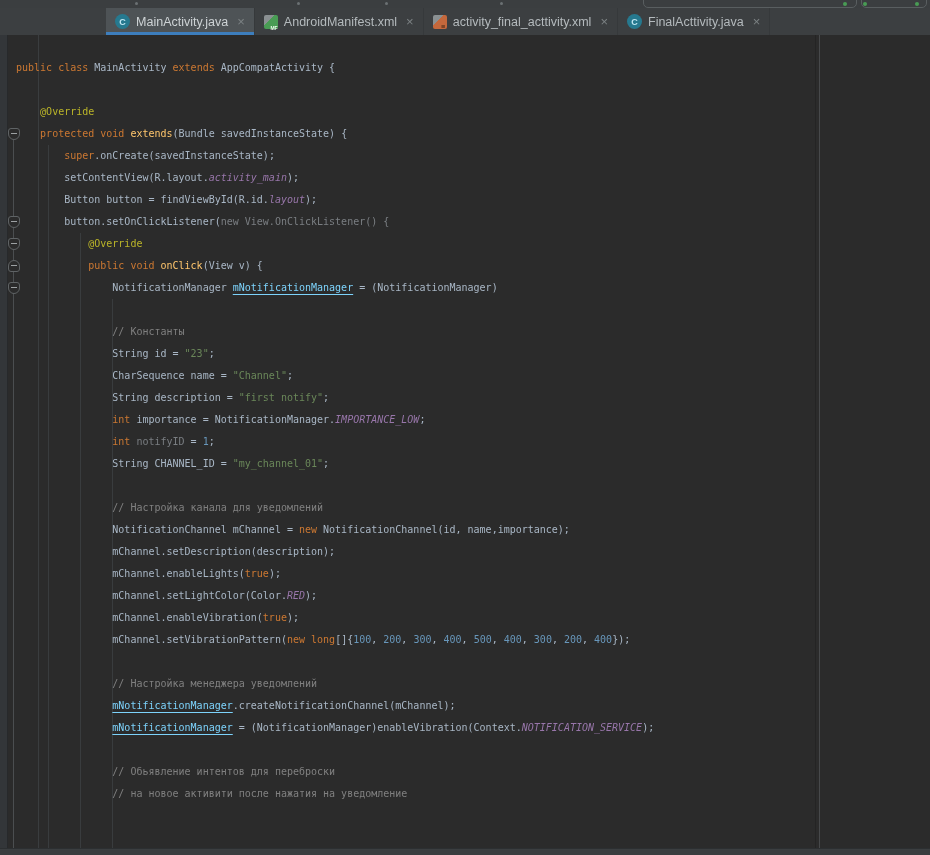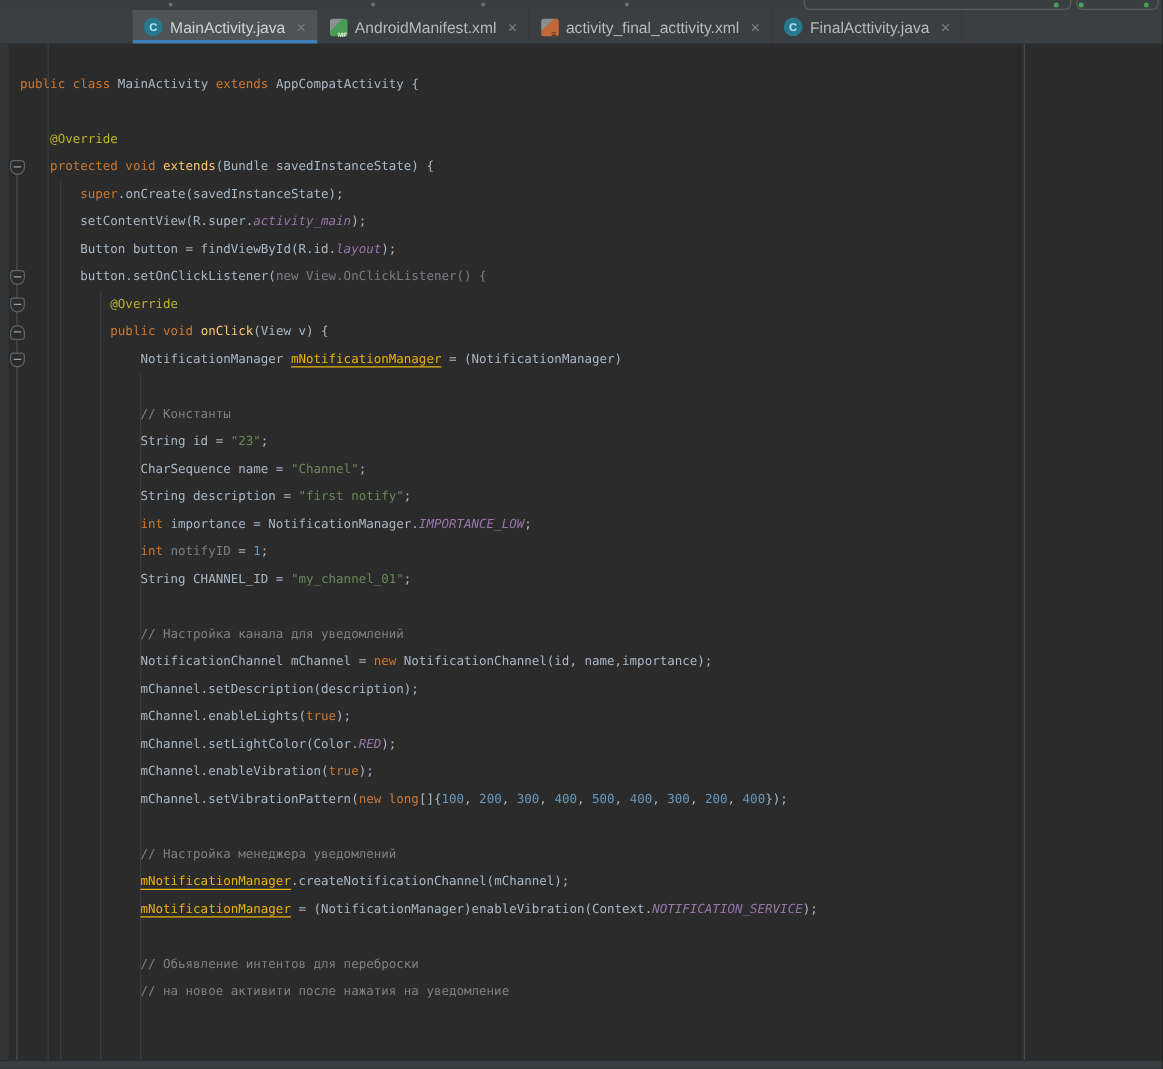--- a/index.html
+++ b/index.html
@@ -38,21 +38,21 @@
   .fold{position:absolute;left:8px;width:10px;height:10px;border:1px solid #5f6365;background:#2b2b2b;
         border-radius:3px 3px 6px 6px;box-sizing:content-box;z-index:3;}
   .fold::after{content:"";position:absolute;left:2px;right:2px;top:4px;height:1px;background:#9da1a3;}
   .fold.up{border-radius:6px 6px 3px 3px;}
 
   #code{position:absolute;left:16px;top:0;font-family:"DejaVu Sans Mono",monospace;font-size:10px;z-index:2;}
   .cl{height:22px;line-height:22px;white-space:pre;}
   .cl .d{color:#a9b7c6}.cl .k{color:#cc7832}.cl .ann{color:#bbb529}.cl .m{color:#ffc66d}
   .cl .s{color:#6a8759}.cl .n{color:#6897bb}.cl .c{color:#808080}
   .cl .p{color:#9876aa;font-style:italic}.cl .g{color:#7a7e82}
-  .cl .u{color:#eab308;text-decoration:underline;text-underline-offset:3px;}
+  .cl .u{color:#7dd3fc;text-decoration:underline;text-underline-offset:3px;}
 
   
   #bottom-bar{position:absolute;left:0;top:848px;width:930px;height:26px;background:#3b3e40;border-top:1px solid #2c2f31;
               display:flex;align-items:center;gap:24px;padding-left:36px;box-sizing:border-box;font-size:12px;color:#a8aeb1;}
   .bitem{display:flex;align-items:center;gap:7px;}
 </style>
 </head>
 <body>
 <div id="screen">
 
@@ -111,21 +111,21 @@
         <div class="fold up" style="top: 225px;"></div>
         <div class="fold" style="top: 247px;"></div>
       </div>
   <div id="code">
         <div class="cl"></div>
         <div class="cl"><span class="k">public class </span><span class="d">MainActivity </span><span class="k">extends </span><span class="d">AppCompatActivity {</span></div>
         <div class="cl"></div>
         <div class="cl"><span class="d">    </span><span class="ann">@Override</span></div>
         <div class="cl"><span class="d">    </span><span class="k">protected void </span><span class="m">extends</span><span class="d">(Bundle savedInstanceState) {</span></div>
         <div class="cl"><span class="d">        </span><span class="k">super</span><span class="d">.onCreate(savedInstanceState);</span></div>
-        <div class="cl"><span class="d">        setContentView(R.super.</span><span class="p">activity_main</span><span class="d">);</span></div>
+        <div class="cl"><span class="d">        setContentView(R.layout.</span><span class="p">activity_main</span><span class="d">);</span></div>
         <div class="cl"><span class="d">        Button button = findViewById(R.id.</span><span class="p">layout</span><span class="d">);</span></div>
         <div class="cl"><span class="d">        button.setOnClickListener(</span><span class="g">new View.OnClickListener() {</span></div>
         <div class="cl"><span class="d">            </span><span class="ann">@Override</span></div>
         <div class="cl"><span class="d">            </span><span class="k">public void </span><span class="m">onClick</span><span class="d">(View v) {</span></div>
         <div class="cl"><span class="d">                NotificationManager </span><span class="u">mNotificationManager</span><span class="d"> = (NotificationManager)</span></div>
         <div class="cl"></div>
         <div class="cl"><span class="d">                </span><span class="c">// Константы</span></div>
         <div class="cl"><span class="d">                String id = </span><span class="s">"23"</span><span class="d">;</span></div>
         <div class="cl"><span class="d">                CharSequence name = </span><span class="s">"Channel"</span><span class="d">;</span></div>
         <div class="cl"><span class="d">                String description = </span><span class="s">"first notify"</span><span class="d">;</span></div>

